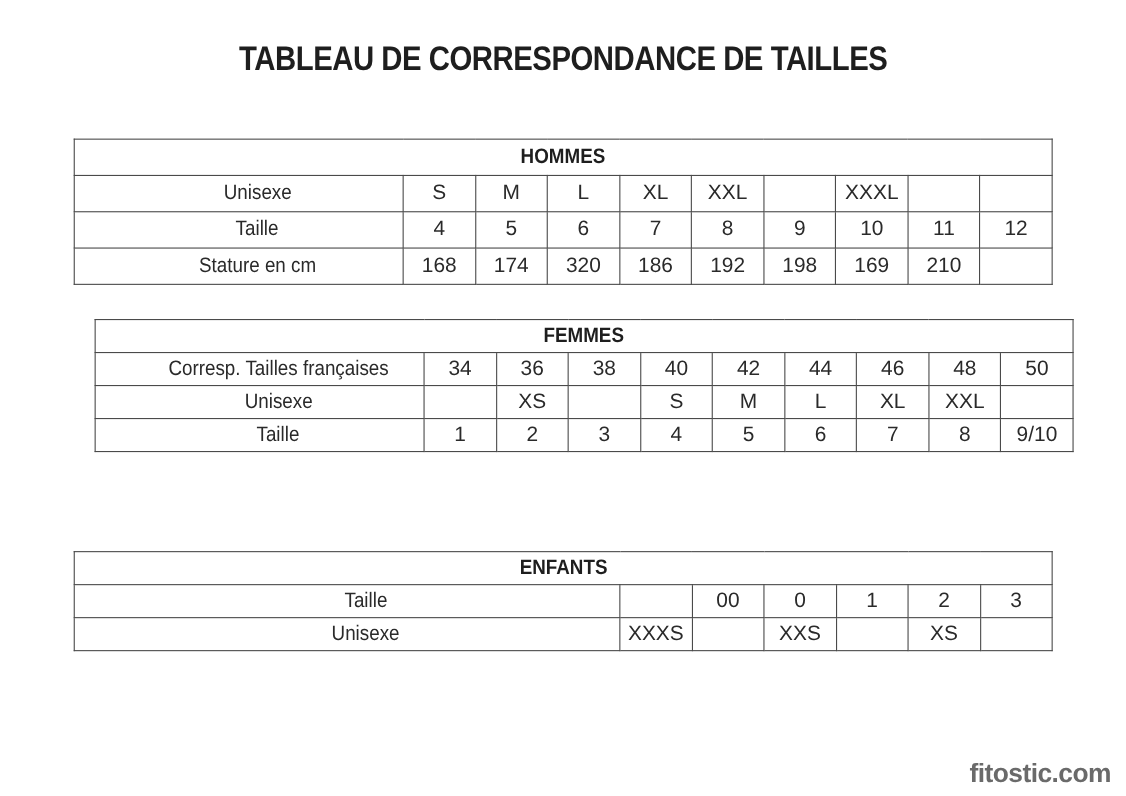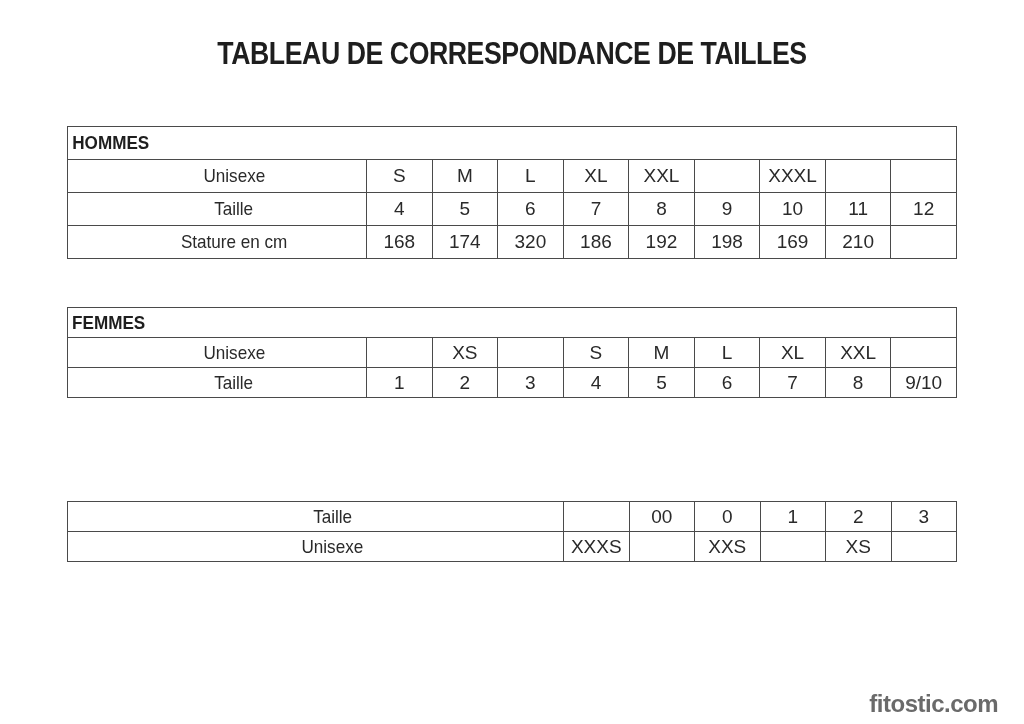--- a/index.html
+++ b/index.html
@@ -15,31 +15,31 @@
   table.sz {
     position: absolute; left: 67px; width: 890px; border-collapse: collapse;
     table-layout: fixed;
   }
   table.sz td {
     border: 1.5px solid #4a4a4a; padding: 0; font-size: 19px; color: #2a2a2a;
     text-align: center; white-space: nowrap; overflow: hidden;
   }
   table.sz td.lbl { text-align: center; padding-left: 34px; }
   table.sz td.head {
-    font-weight: bold; font-size: 19px; text-align: left; color: #1e1e1e;
+    font-weight: bold; font-size: 19px; text-align: center; color: #1e1e1e;
   }
   .cond { display: inline-block; transform: scaleX(0.9); }
   #hommes { top: 126px; }
   #hommes td { height: 32px; }
-  #femmes { top: 307px; }
+  #femmes { top: 290px; margin-left: 19px; }
   #femmes td { height: 29px; }
   #enfants { top: 501px; }
   #enfants td { height: 29px; }
   .watermark {
-    position: absolute; right: 26px; bottom: 6px; font-size: 24px; font-weight: bold;
+    position: absolute; right: 14px; bottom: 6px; font-size: 24px; font-weight: bold;
     color: #6a6a6a; letter-spacing: -0.5px;
   }
 </style>
 </head>
 <body>
 
 <div class="title">TABLEAU DE CORRESPONDANCE DE TAILLES</div>
 
 <table class="sz" id="hommes">
   <colgroup>
@@ -108,20 +108,32 @@
       <col>
       <col>
       <col>
       <col>
   </colgroup>
   <tbody>
       <tr>
     <td class="head" colspan="10"><span class="cond">FEMMES</span></td>
   </tr>
   <tr>
+    <td class="lbl"><span class="cond">Corresp. Tailles françaises</span></td>
+    <td>34</td>
+    <td>36</td>
+    <td>38</td>
+    <td>40</td>
+    <td>42</td>
+    <td>44</td>
+    <td>46</td>
+    <td>48</td>
+    <td>50</td>
+  </tr>
+  <tr>
     <td class="lbl"><span class="cond">Unisexe</span></td>
     <td></td>
     <td>XS</td>
     <td></td>
     <td>S</td>
     <td>M</td>
     <td>L</td>
     <td>XL</td>
     <td>XXL</td>
     <td></td>
@@ -145,20 +157,23 @@
   <colgroup>
     <col style="width:496px">
       <col>
       <col>
       <col>
       <col>
       <col>
       <col>
   </colgroup>
   <tbody>
+      <tr>
+    <td class="head" colspan="7"><span class="cond">ENFANTS</span></td>
+  </tr>
   <tr>
     <td class="lbl"><span class="cond">Taille</span></td>
     <td></td>
     <td>00</td>
     <td>0</td>
     <td>1</td>
     <td>2</td>
     <td>3</td>
   </tr>
   <tr>

